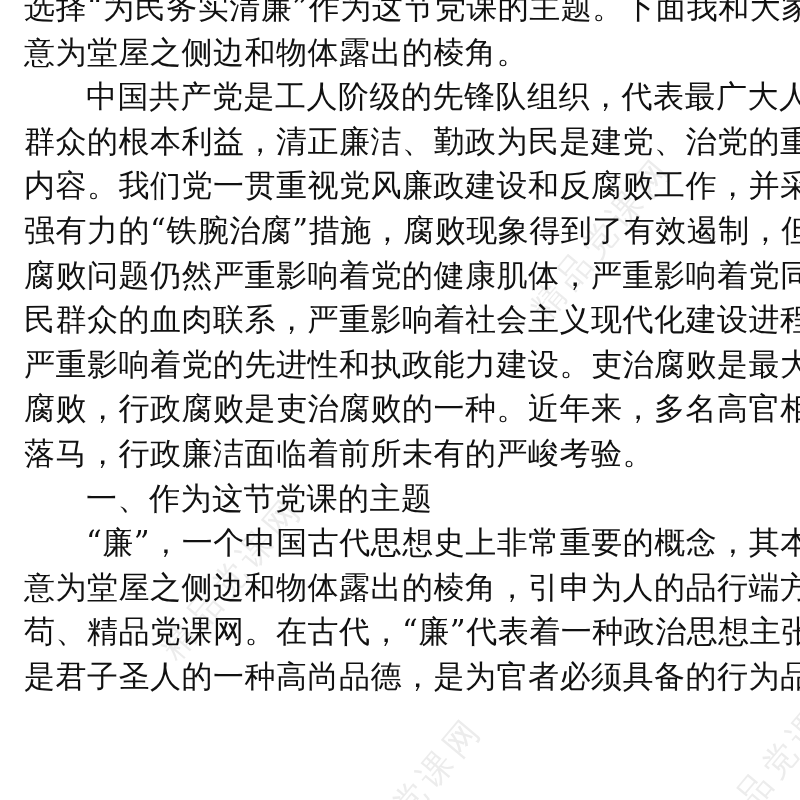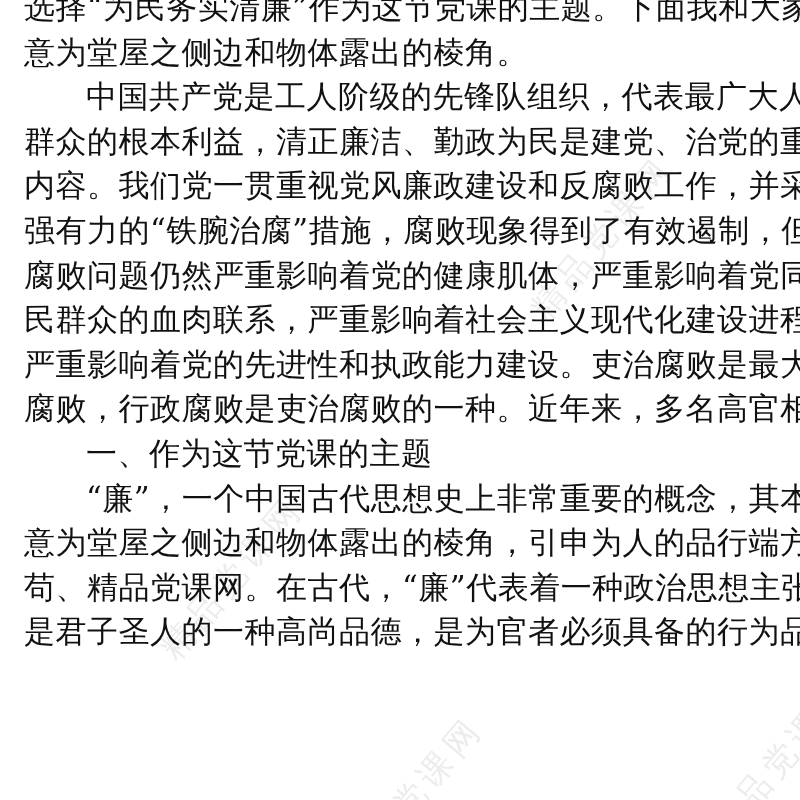--- a/index.html
+++ b/index.html
@@ -44,20 +44,21 @@
   </p>
   <p class="para">
     <span class="line" style="padding-left:62px;">中国共产党是工人阶级的先锋队组织，代表最广大人民</span>
     <span class="line">群众的根本利益，清正廉洁、勤政为民是建党、治党的重要</span>
     <span class="line">内容。我们党一贯重视党风廉政建设和反腐败工作，并采取</span>
     <span class="line">强有力的“铁腕治腐”措施，腐败现象得到了有效遏制，但</span>
     <span class="line">腐败问题仍然严重影响着党的健康肌体，严重影响着党同人</span>
     <span class="line">民群众的血肉联系，严重影响着社会主义现代化建设进程，</span>
     <span class="line">严重影响着党的先进性和执政能力建设。吏治腐败是最大的</span>
     <span class="line">腐败，行政腐败是吏治腐败的一种。近年来，多名高官相继</span>
+    <span class="line">落马，行政廉洁面临着前所未有的严峻考验。</span>
   </p>
   <p class="para">
     <span class="line" style="padding-left:62px;">一、作为这节党课的主题</span>
   </p>
   <p class="para">
     <span class="line" style="padding-left:62px;">“廉”，一个中国古代思想史上非常重要的概念，其本</span>
     <span class="line">意为堂屋之侧边和物体露出的棱角，引申为人的品行端方不</span>
     <span class="line">苟、精品党课网。在古代，“廉”代表着一种政治思想主张，</span>
     <span class="line">是君子圣人的一种高尚品德，是为官者必须具备的行为品德。</span>
   </p>

